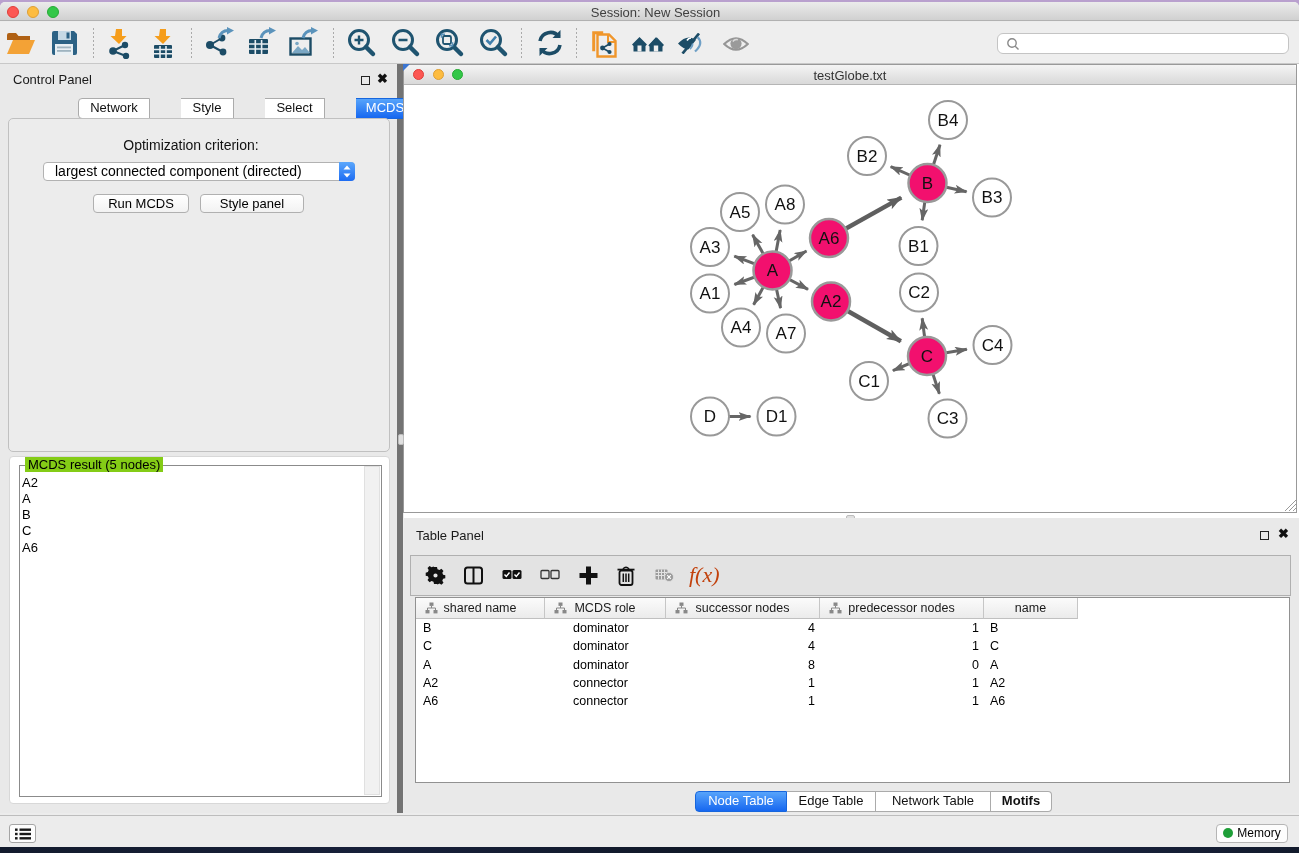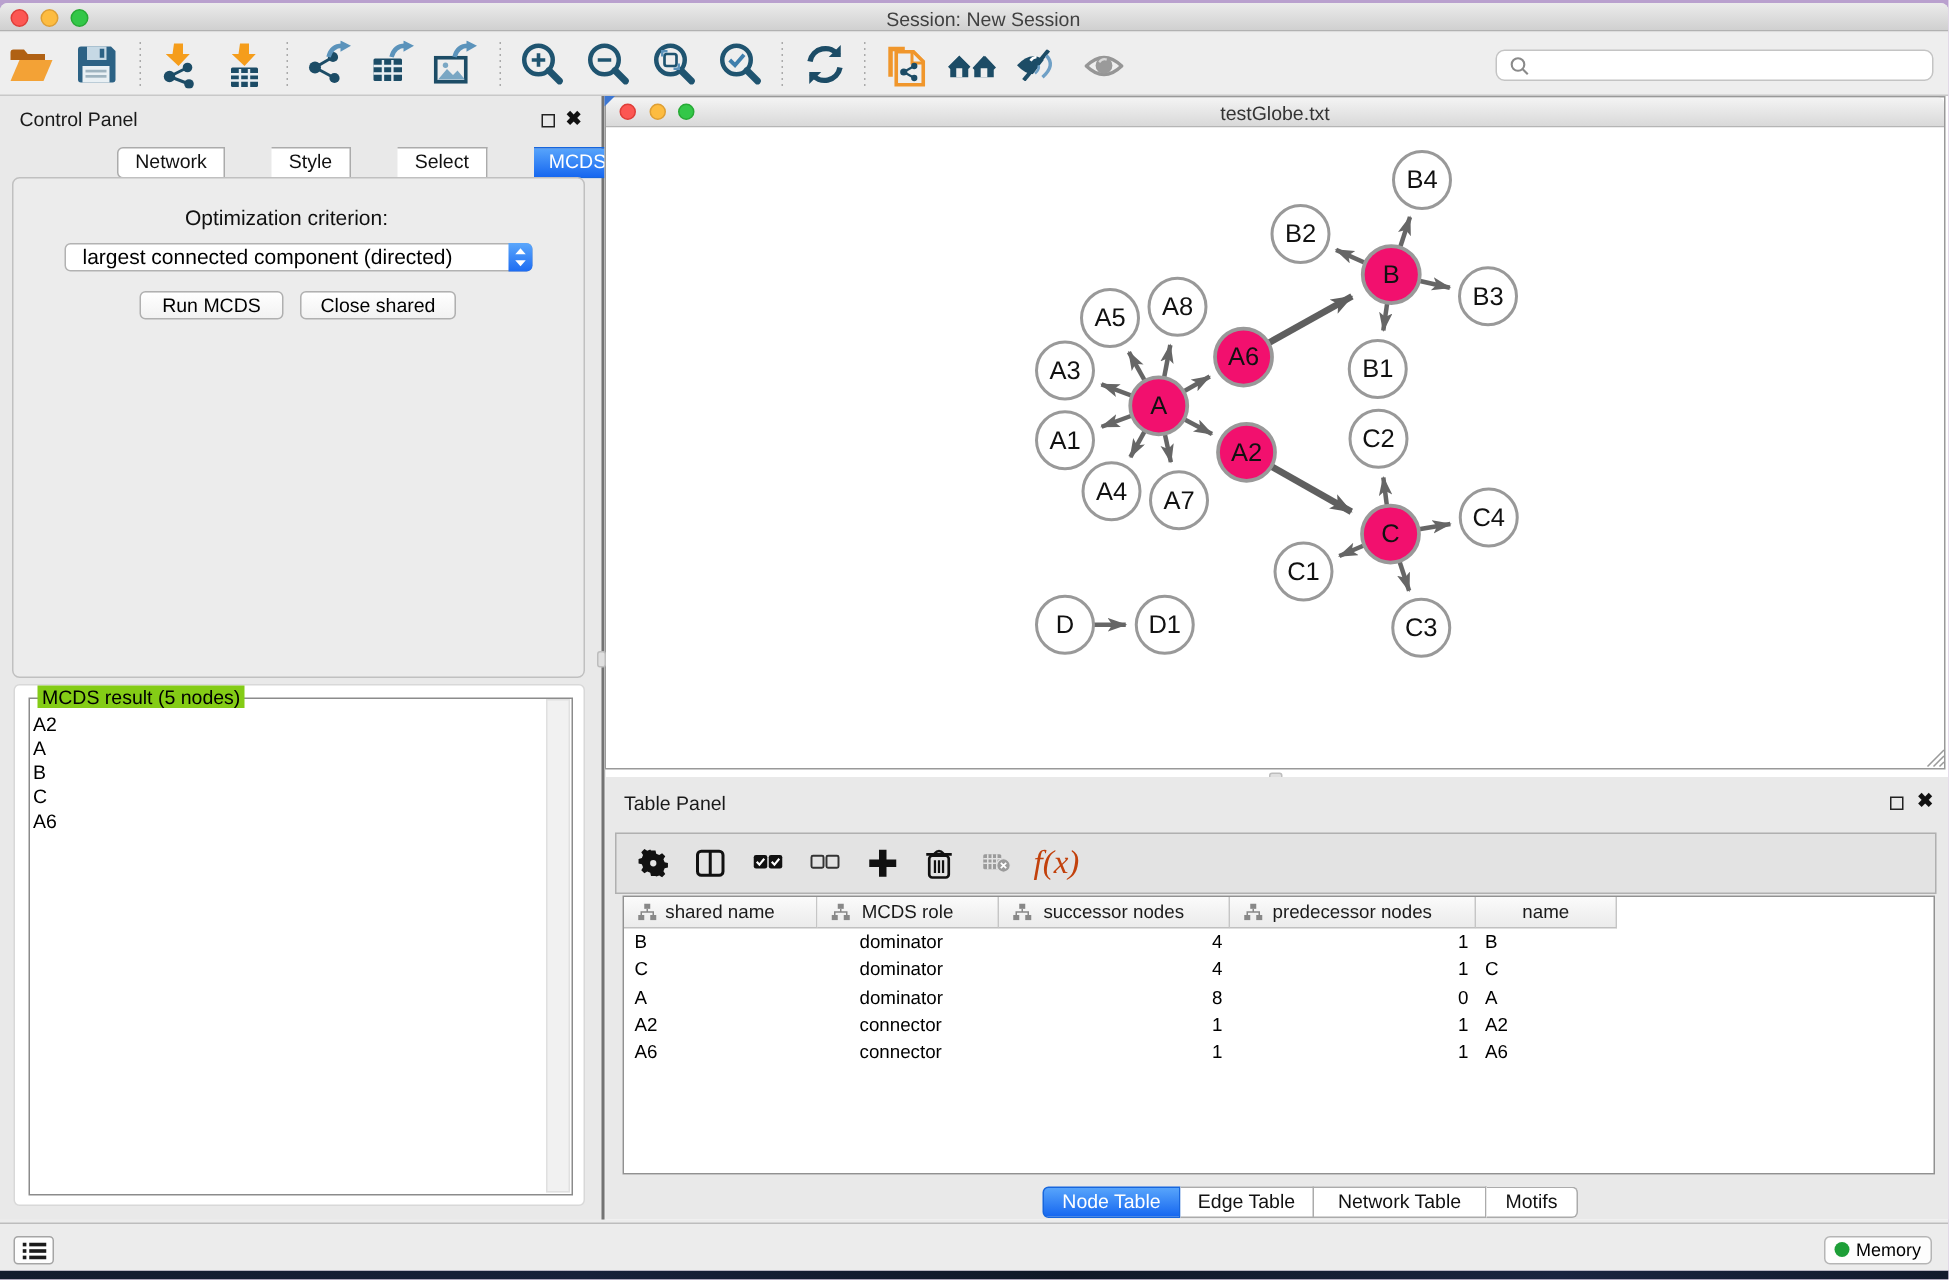--- a/index.html
+++ b/index.html
@@ -24,21 +24,21 @@
   border-bottom:1px solid #c8c8c8; }
 .tbsep { position:absolute; top:6px; height:30px; width:1px;
   background-image:linear-gradient(#aaa 40%, rgba(255,255,255,0) 0%);
   background-size:1px 4px; background-repeat:repeat-y; }
 .ticon { position:absolute; top:5px; width:32px; height:32px; }
 
 #search { left:997px; top:30.5px; width:292px; height:21px; background:#fff;
   border:1px solid #c4c4c4; border-radius:6px; }
 
 #cpanel { left:0; top:62px; width:403px; height:749px; background:#e9e9e9;
-  border-right:2px solid #737373; }
+  border-right:6px solid #737373; }
 .ptitle { font-size:13px; color:#1a1a1a; }
 .floatbtn { position:absolute; width:9px; height:9px; border:1.5px solid #222; }
 .closex { position:absolute; font-size:13px; font-weight:bold; color:#111; }
 .tabs { position:absolute; display:flex; height:21px; }
 .tab { border:1px solid #ababab; border-left:none; background:#fff; color:#111;
   font-size:13px; text-align:center; line-height:18px; }
 .tab.first { border-left:1px solid #ababab; border-radius:4px 0 0 4px; }
 .tab.last { border-radius:0 4px 4px 0; }
 .tab.sel { background:linear-gradient(#57a4fb,#1667f0); color:#fff; border-color:#1766dd; }
 #cpbox { left:8px; top:54px; width:382px; height:334px; background:#ececec;
@@ -268,21 +268,21 @@
     </div>
     <div class="abs" id="cpbox"></div>
     <div class="abs" id="optlabel">Optimization criterion:</div>
     <div class="abs" id="dropdown">largest connected component (directed)
       <div id="ddbtn"><svg width="16" height="19" viewBox="0 0 16 19">
         <path d="M4.5 7.5 L8 3.5 L11.5 7.5 Z" fill="#fff"></path>
         <path d="M4.5 11.5 L8 15.5 L11.5 11.5 Z" fill="#fff"></path>
       </svg></div>
     </div>
     <div class="btn" style="left:93px; top:129.5px; width:96px;">Run MCDS</div>
-    <div class="btn" style="left:200px; top:129.5px; width:104px;">Close shared</div>
+    <div class="btn" style="left:200px; top:129.5px; width:104px;">Style panel</div>
     <div class="abs" id="mcdsbox">
       <div id="fieldset"></div>
       <div id="fieldlegend">MCDS result (5 nodes)</div>
       <div id="mcdslist">A2<br>A<br>B<br>C<br>A6</div>
       <div id="mcdsscroll"></div>
     </div>
   </div>
 
   <div class="abs" id="rside"></div>
   <div class="abs" style="left:403px; top:62px; width:0; height:0; border-left:7px solid #3c76d2; border-bottom:7px solid transparent; z-index:5;"></div>
@@ -469,21 +469,21 @@
     <div class="trow" style="left:574px; top:21px;">B</div>
     <div class="trow" style="left:574px; top:39.3px;">C</div>
     <div class="trow" style="left:574px; top:57.6px;">A</div>
     <div class="trow" style="left:574px; top:75.9px;">A2</div>
     <div class="trow" style="left:574px; top:94.2px;">A6</div>
   </div>
   <div class="tabs" style="left:672px; top:789px;">
     <div class="tab first sel" style="width:92px;margin-left:23px;">Node Table</div>
     <div class="tab" style="width:89px;">Edge Table</div>
     <div class="tab" style="width:115px;">Network Table</div>
-    <div class="tab last" style="width:61px;">Motifs</div>
+    <div class="tab last" style="width:61px;font-weight:bold;">Motifs</div>
   </div>
   <div class="abs" id="statusbar"></div>
   <div class="abs" id="listbtn">
     <svg style="position:absolute; left:5px; top:3px;" width="16" height="12" viewBox="0 0 16 12">
       <g fill="#1a1a1a">
         <rect x="0" y="0.5" width="2.6" height="2.4"></rect>
           <rect x="4.5" y="0.5" width="11.5" height="2.4"></rect>
         <rect x="0" y="4.8" width="2.6" height="2.4"></rect>
           <rect x="4.5" y="4.8" width="11.5" height="2.4"></rect>
         <rect x="0" y="9.1" width="2.6" height="2.4"></rect>

